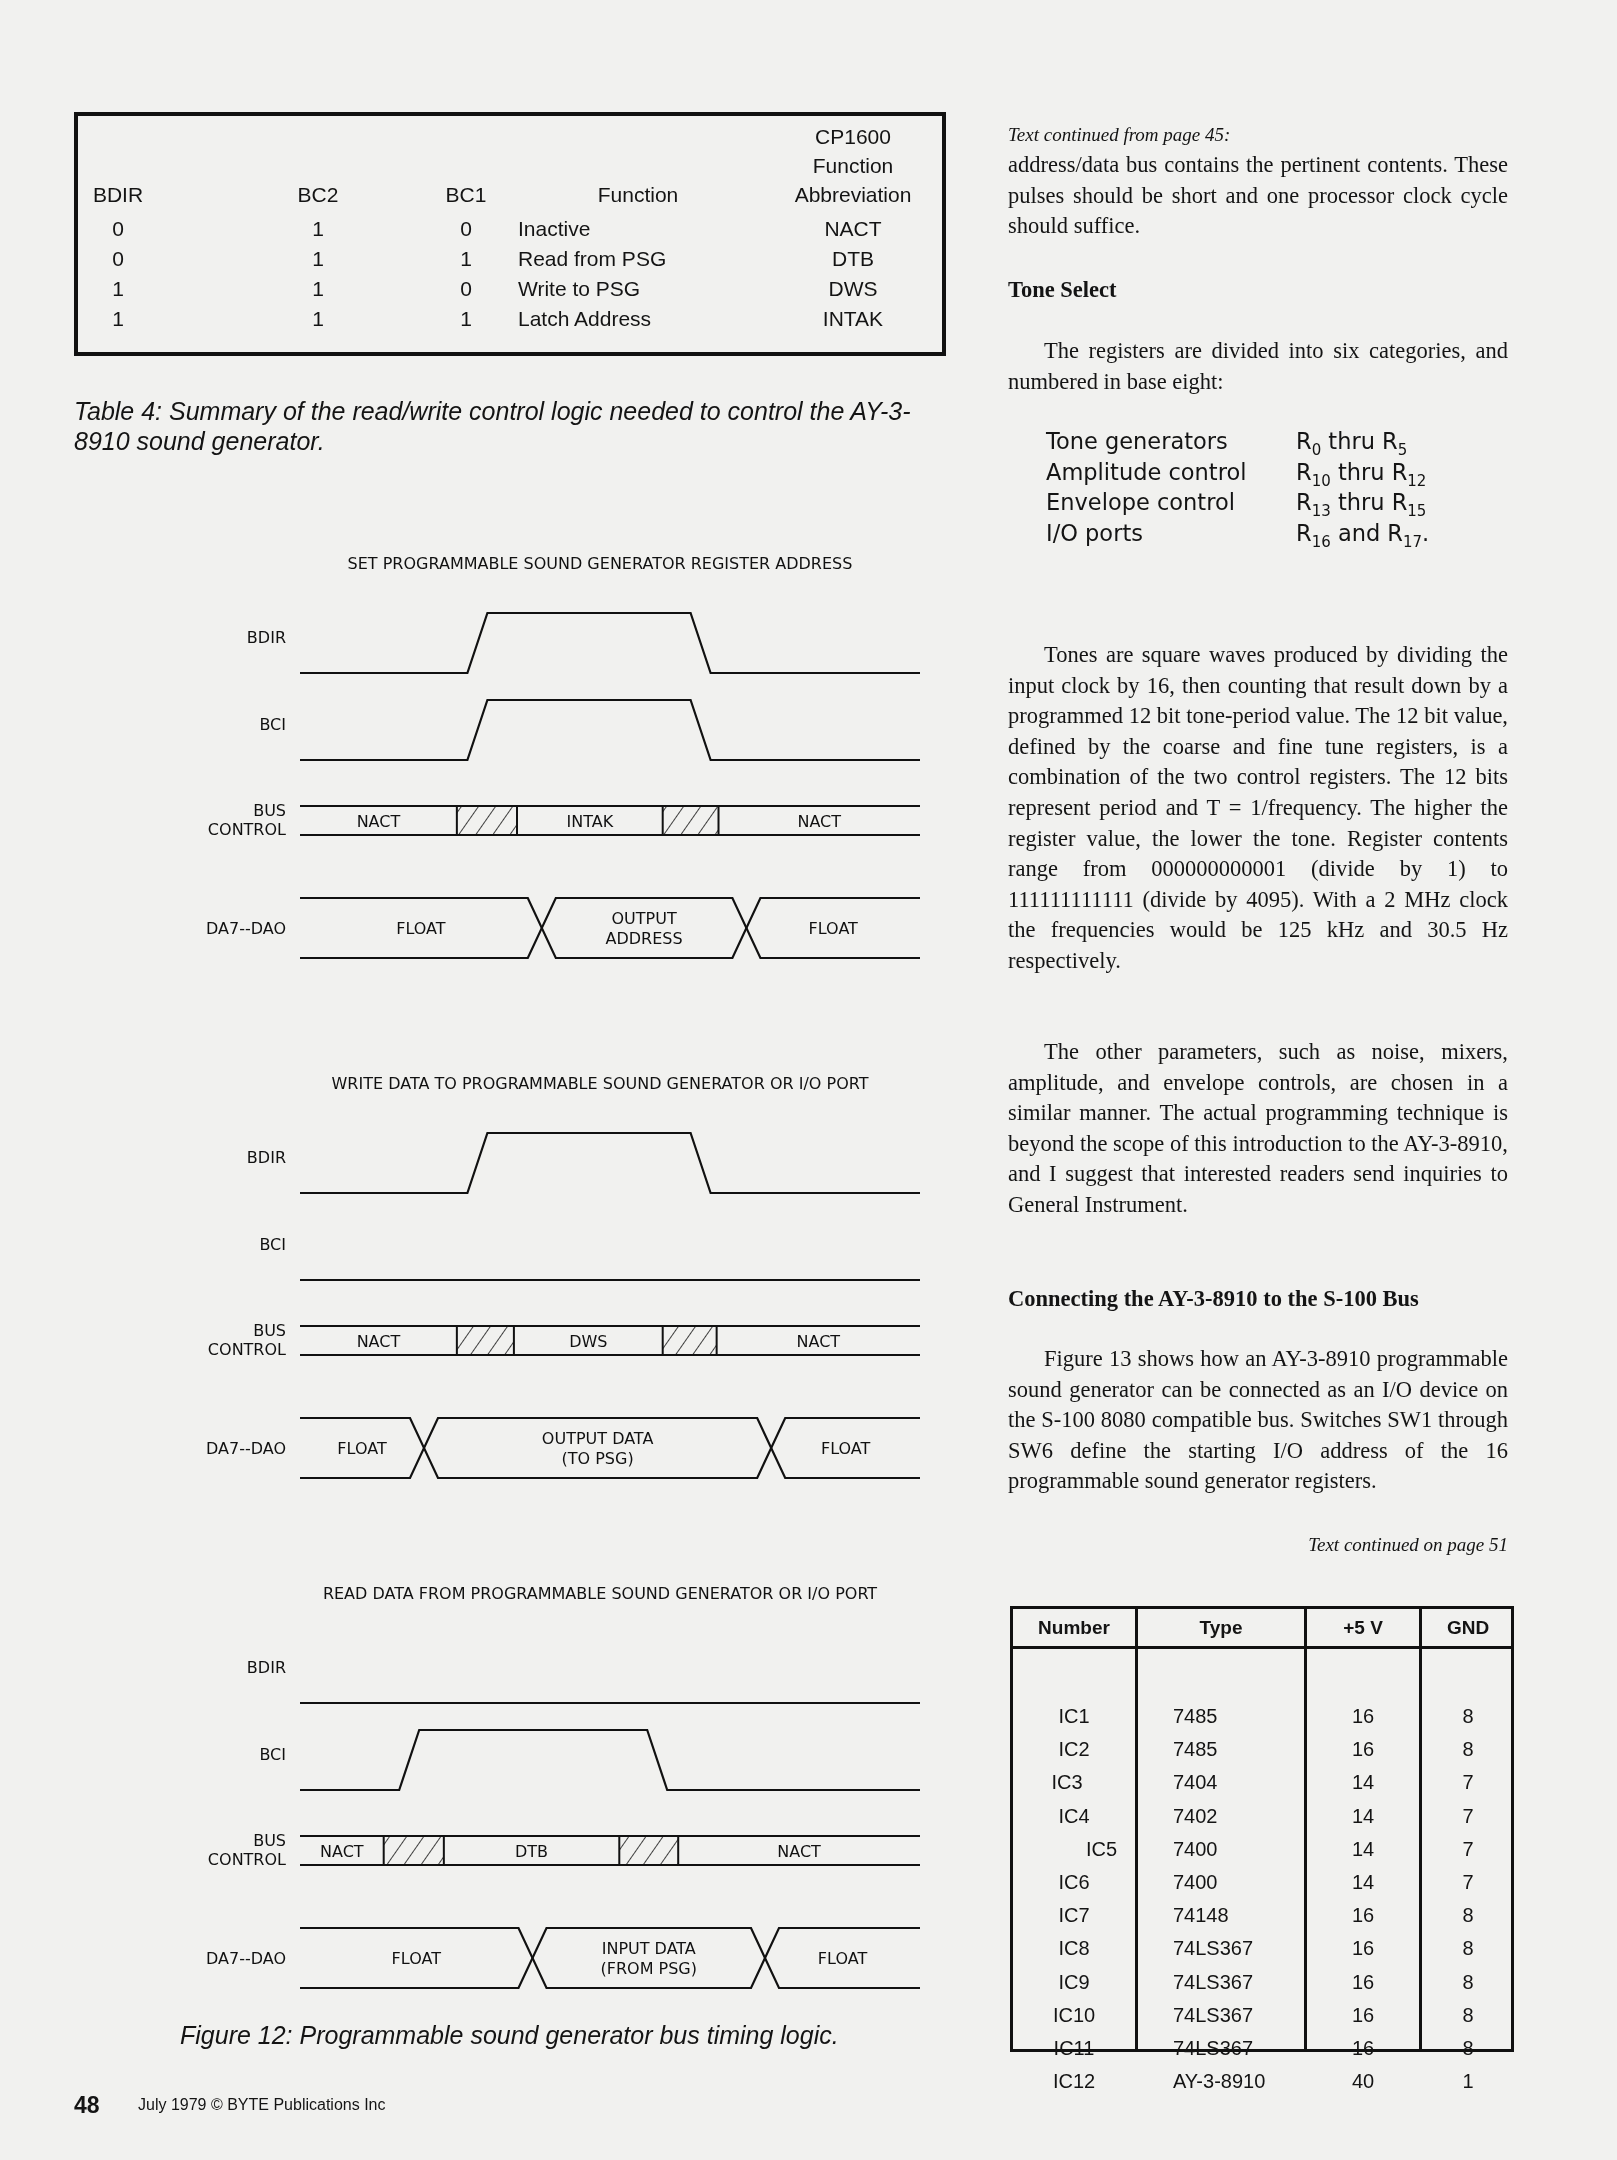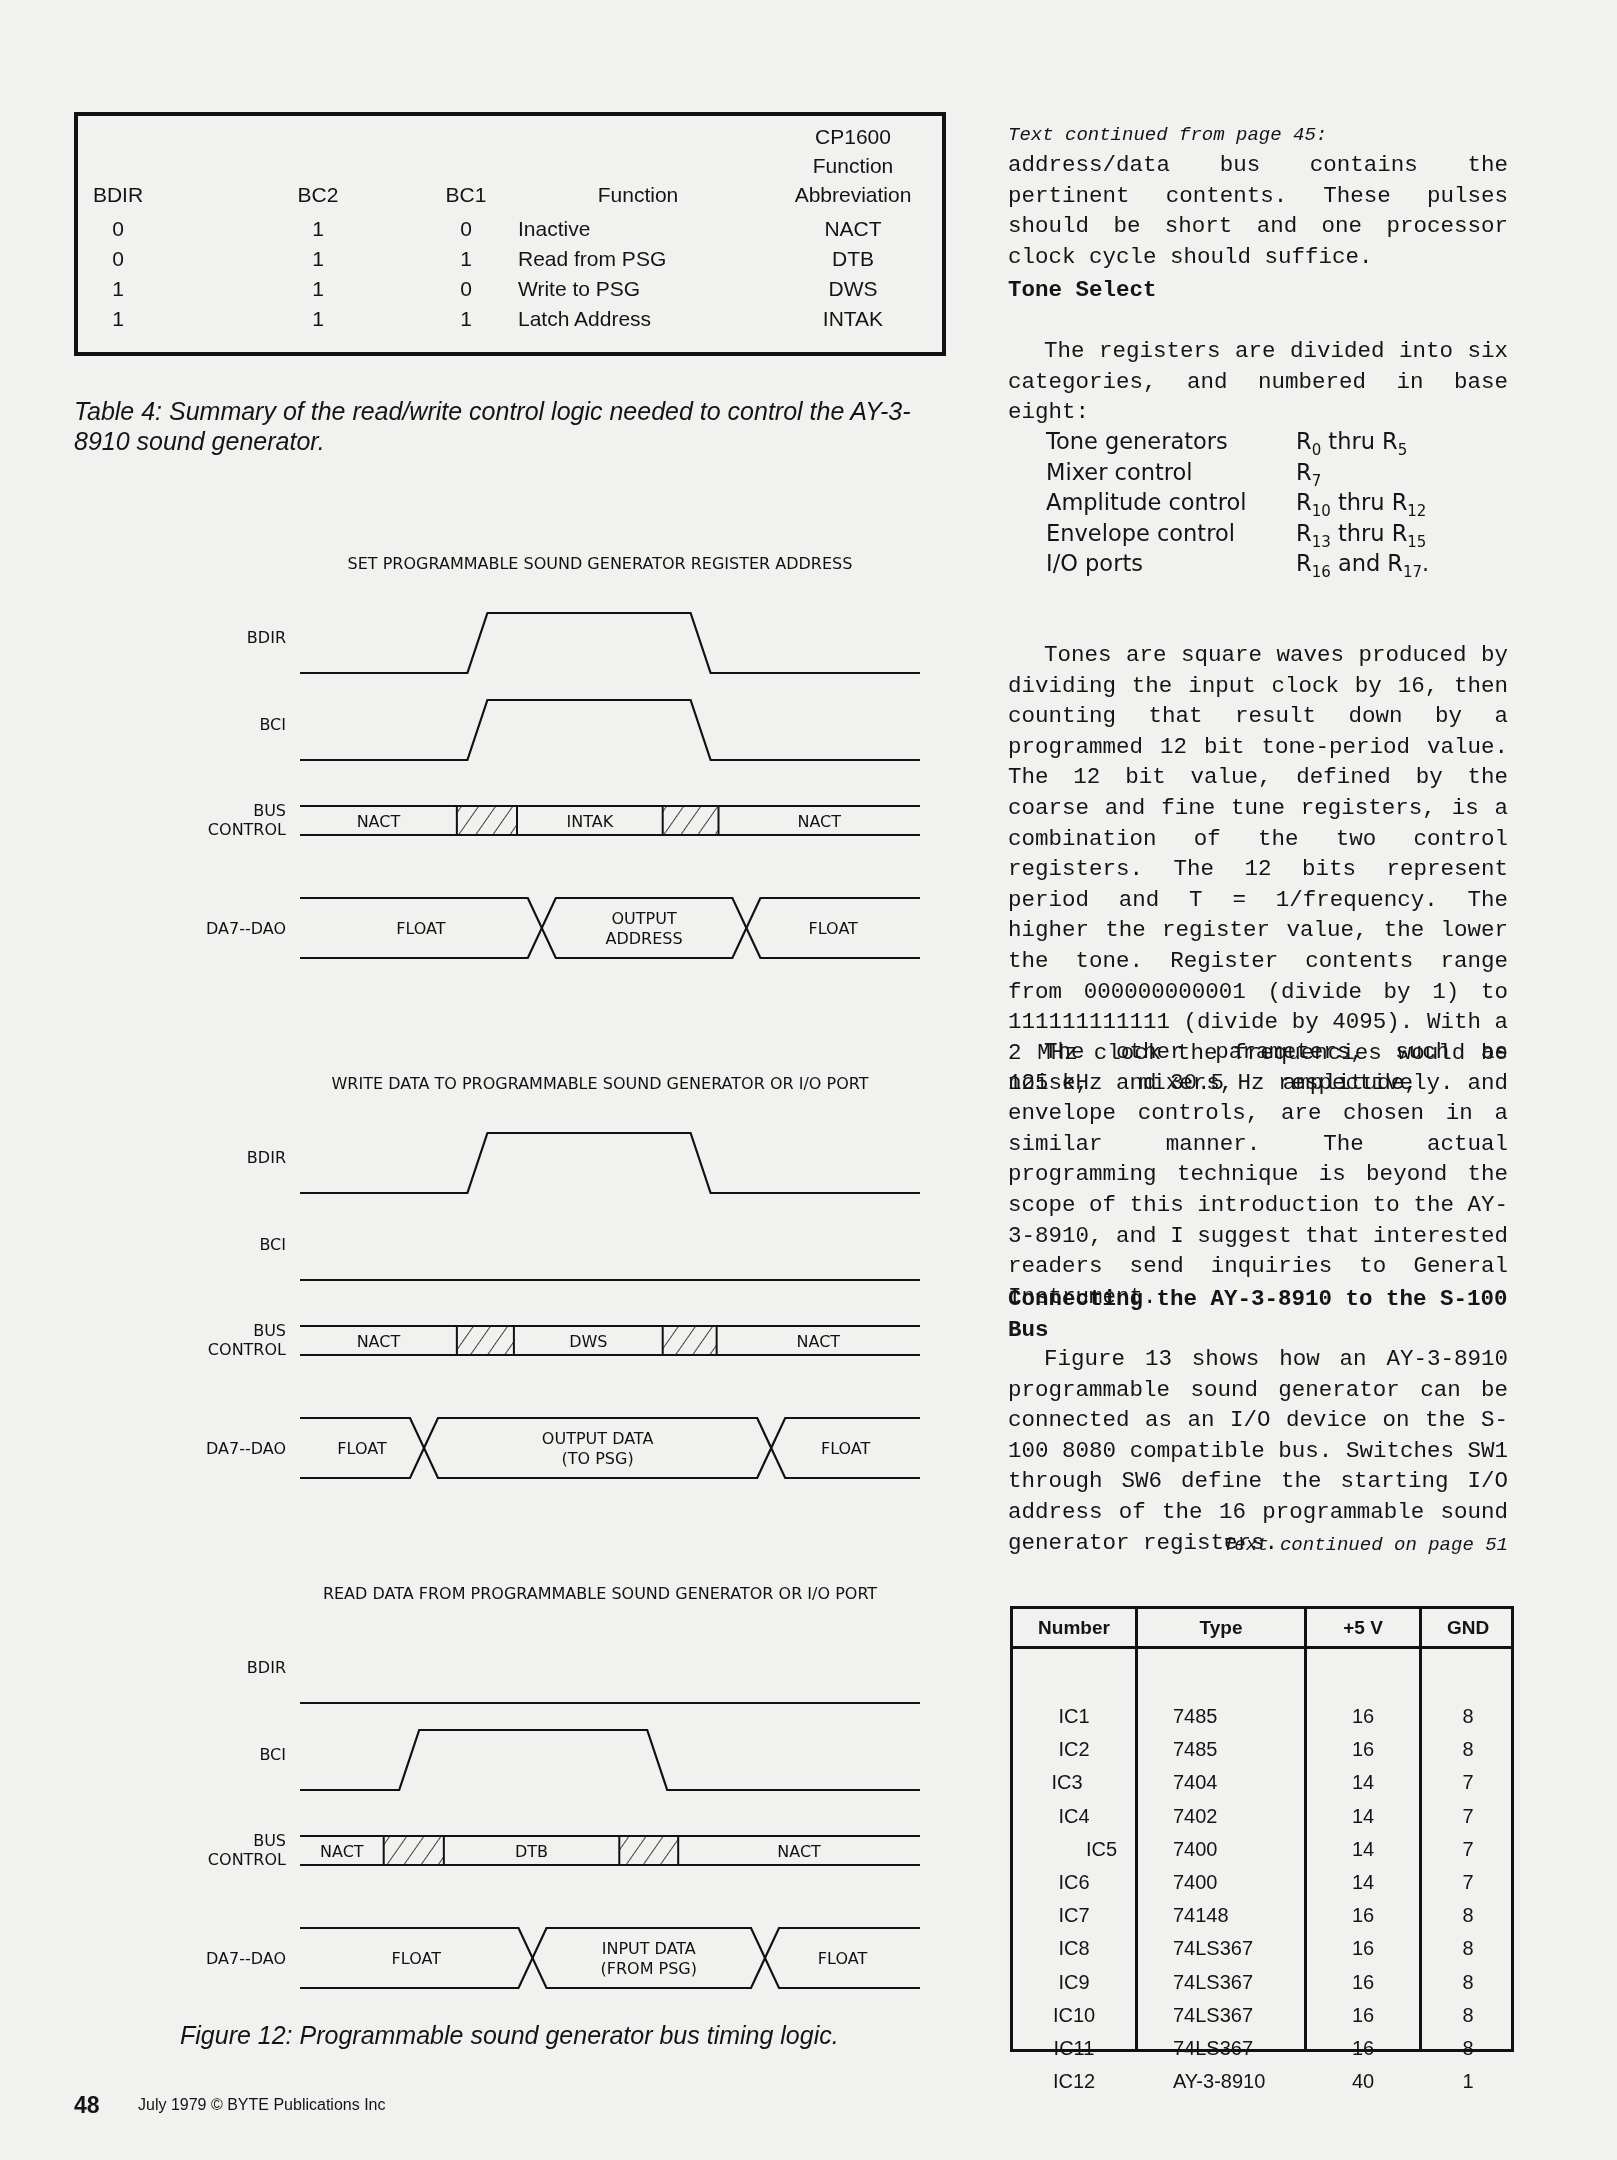--- a/index.html
+++ b/index.html
@@ -14,21 +14,21 @@
   #t4 .c-bc2 { left:210px; width:60px; text-align:center; }
   #t4 .c-bc1 { left:358px; width:60px; text-align:center; }
   #t4 .c-fn { left:440px; width:240px; }
   #t4 .c-fnh { left:440px; width:240px; text-align:center; }
   #t4 .c-abbr { left:690px; width:170px; text-align:center; }
   .caption { font-family:"Liberation Sans", sans-serif; font-style:italic; font-size:25px; line-height:30px; }
   svg.timing { position:absolute; left:0; top:0; overflow:visible; }
   svg.timing text { font-family:"DejaVu Sans", sans-serif; font-size:16px; fill:#111; }
 
   
-  .col { left:1008px; width:500px; font-family:Liberation Mono, monospace; font-size:22.5px; line-height:30.6px; }
+  .col { left:1008px; width:500px; font-family:Liberation Serif, serif; font-size:22.5px; line-height:30.6px; }
   .just { text-align:justify; text-align-last:left; }
   .indent { text-indent:36px; }
   .heading { font-weight:bold; font-size:22.5px; }
   .ital-note { font-style:italic; font-size:19px; }
   .reg-list { left:1046px; width:460px; font-size:22.5px; line-height:30.6px; }
   .reg-row { display:flex; }
   .reg-name { width:250px; }
   sub { font-size:15px; vertical-align:-6px; line-height:0; }
 
   
@@ -162,24 +162,20 @@
 <div class="abs col ital-note" style="top:120px;">Text continued from page 45:</div>
 <div class="abs col just" style="top:150px;">address/data bus contains the pertinent contents. These pulses should be short and one processor clock cycle should suffice.</div>
 <div class="abs col heading" style="top:275px;">Tone Select</div>
 <div class="abs col just indent" style="top:336px;">The registers are divided into six categories, and numbered in base eight:</div>
 <div id="reglist" class="abs reg-list" style="top:426px;">
     <div class="reg-row">
       <span class="reg-name">Tone generators</span>
       <span>R<sub>0</sub> thru R<sub>5</sub></span>
     </div>
     <div class="reg-row">
-      <span class="reg-name">Mixer control</span>
-      <span>R<sub>7</sub></span>
-    </div>
-    <div class="reg-row">
       <span class="reg-name">Amplitude control</span>
       <span>R<sub>10</sub> thru R<sub>12</sub></span>
     </div>
     <div class="reg-row">
       <span class="reg-name">Envelope control</span>
       <span>R<sub>13</sub> thru R<sub>15</sub></span>
     </div>
     <div class="reg-row">
       <span class="reg-name">I/O ports</span>
       <span>R<sub>16</sub> and R<sub>17</sub>.</span>

